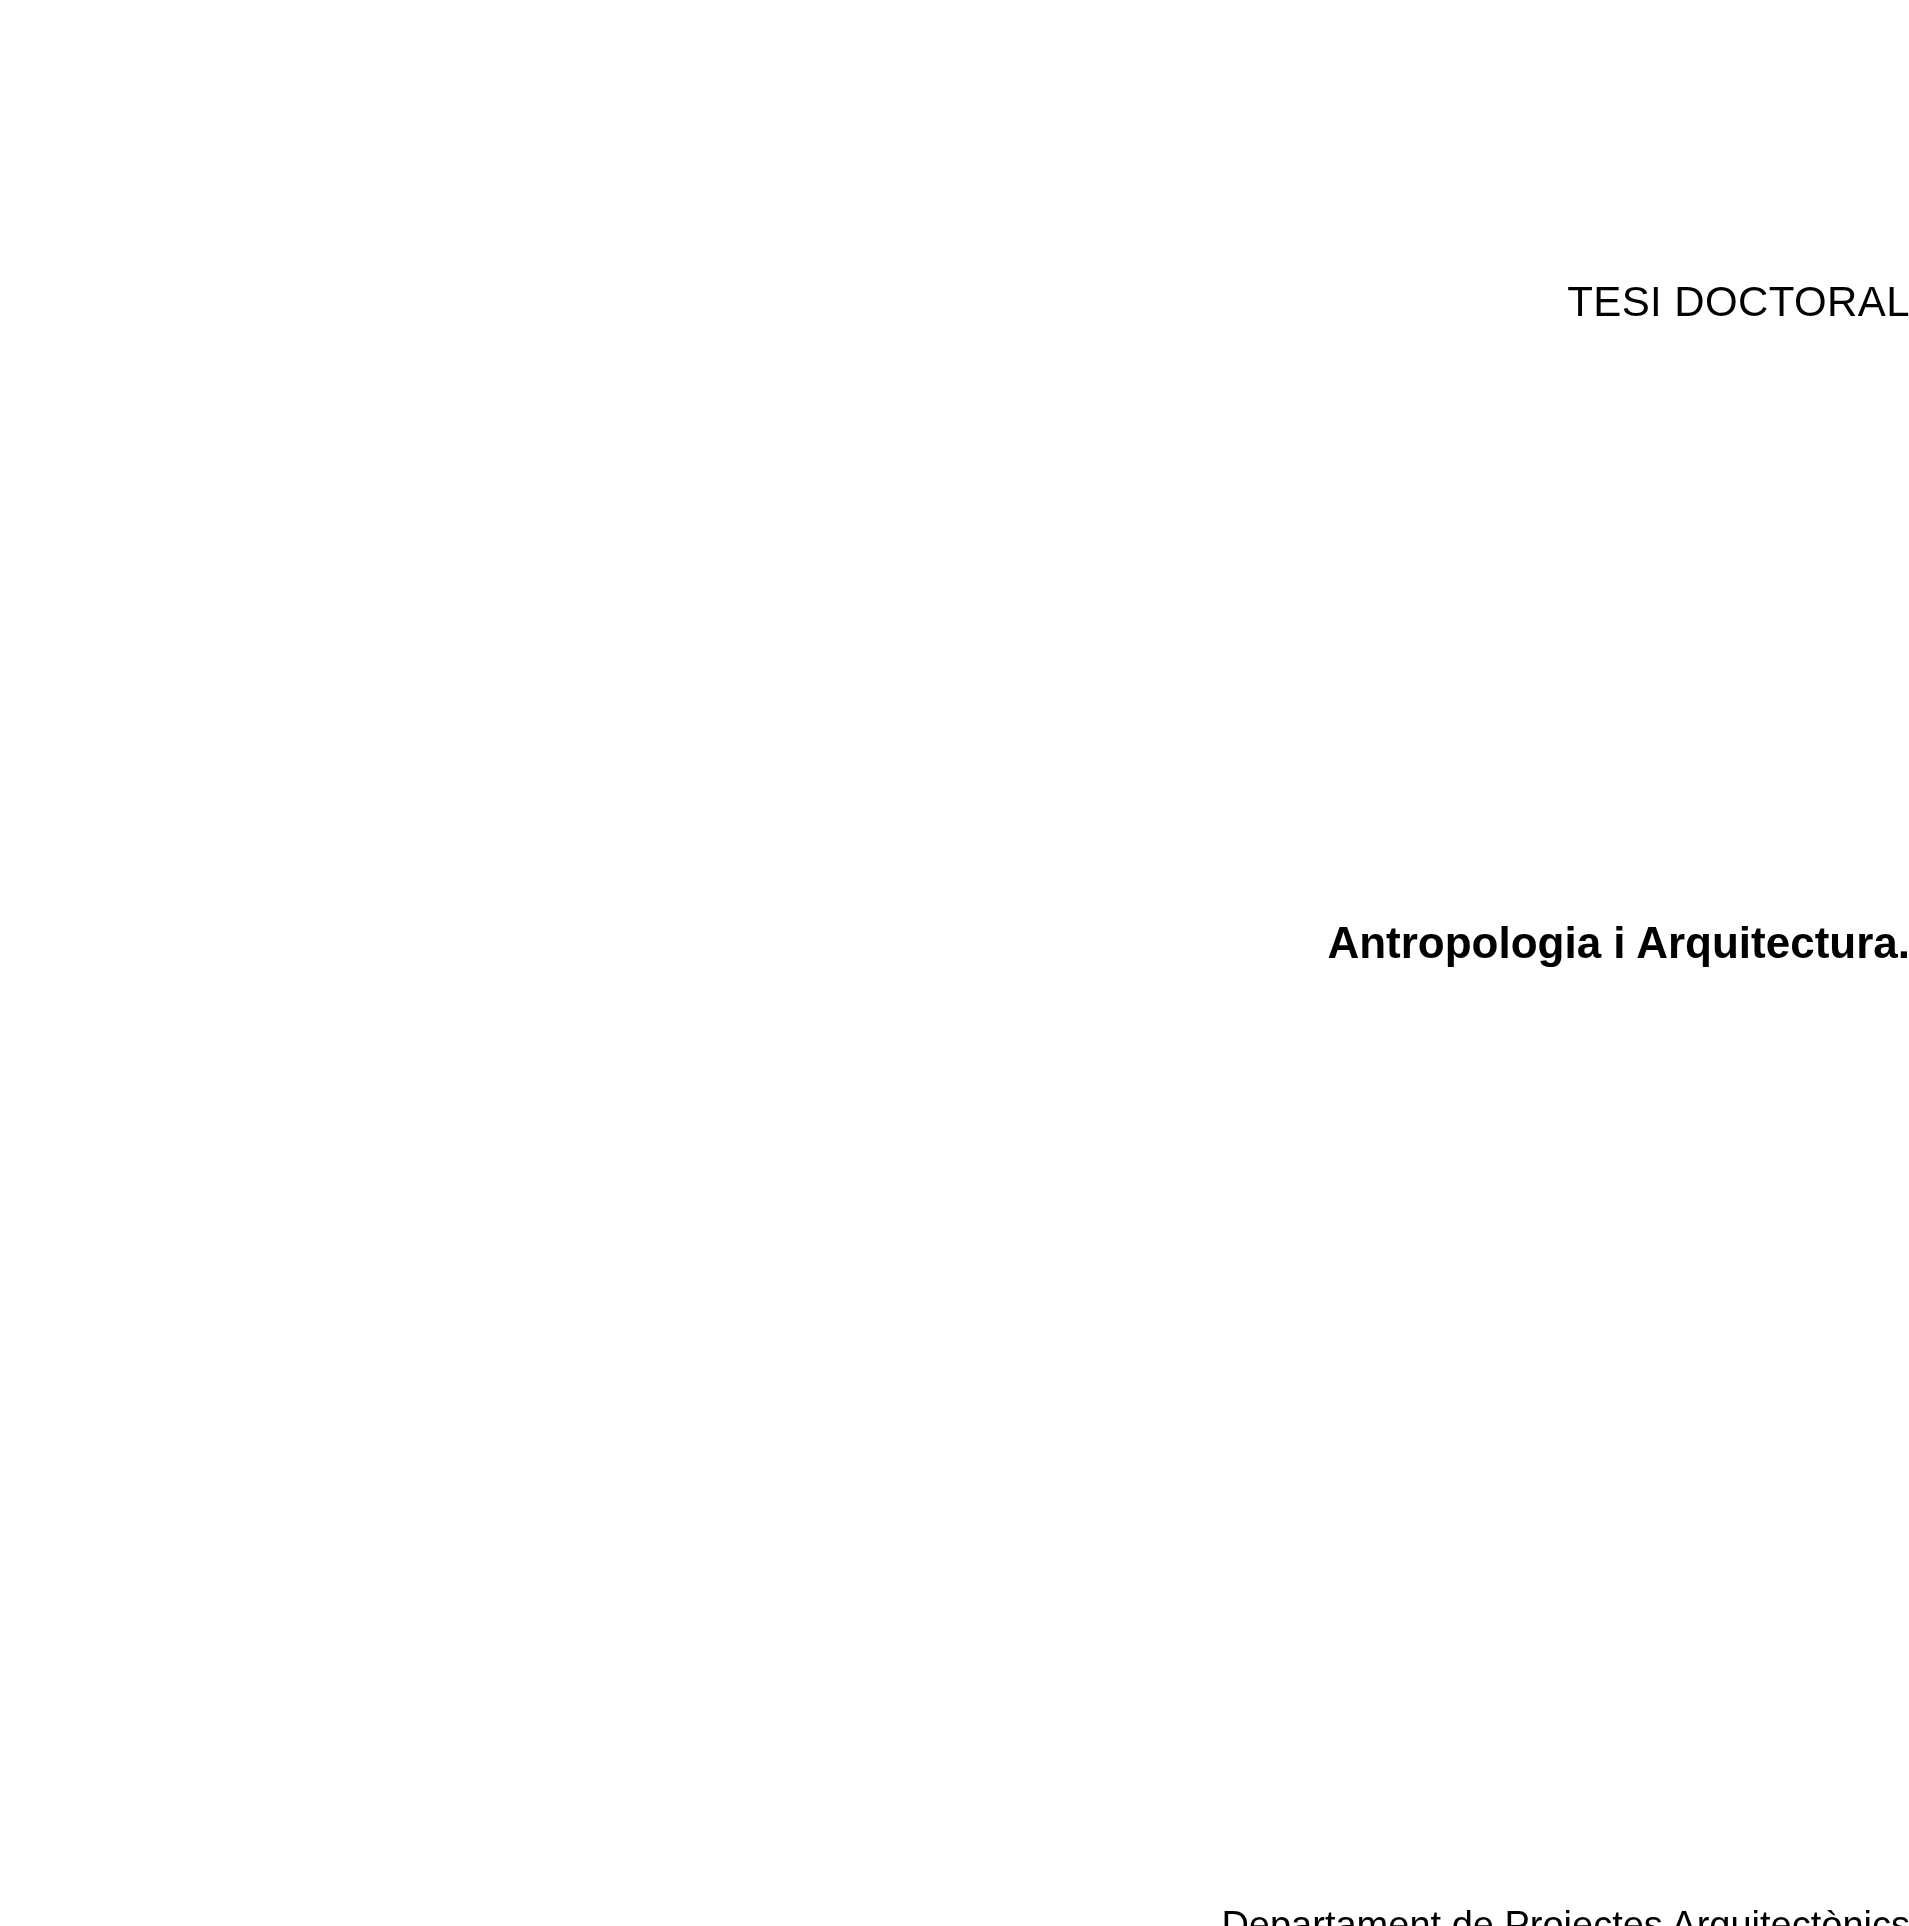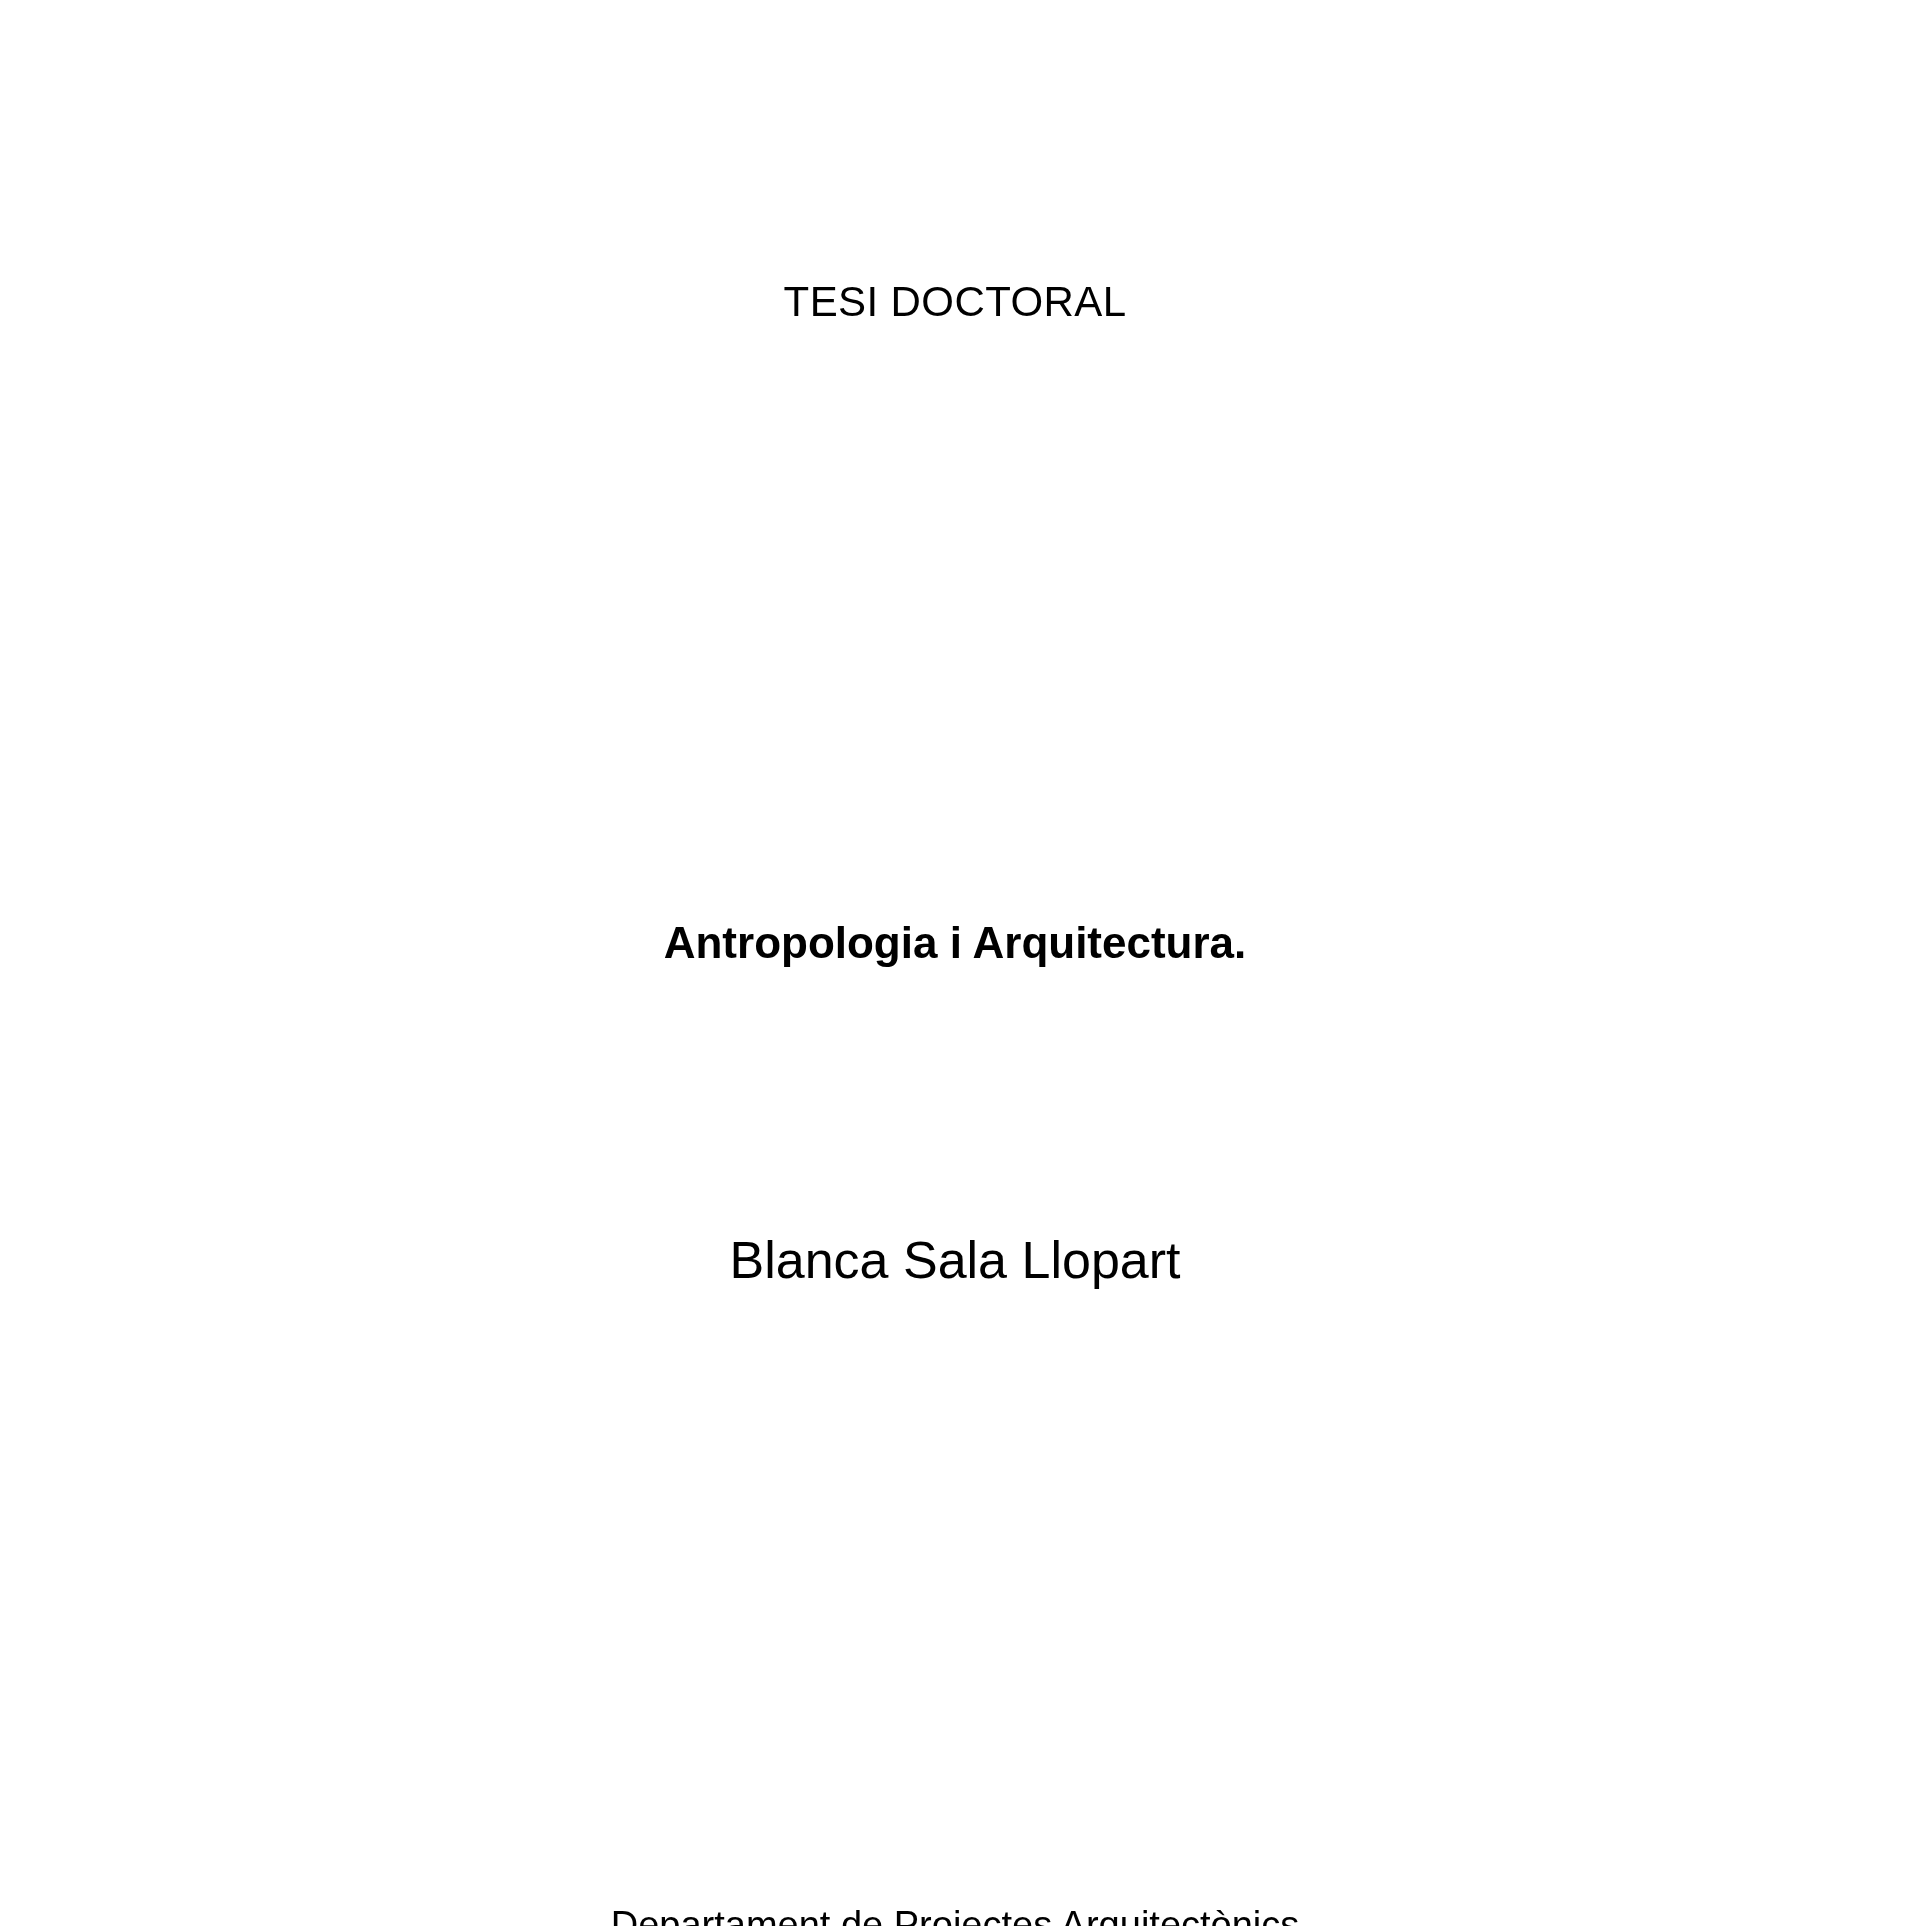--- a/index.html
+++ b/index.html
@@ -16,21 +16,21 @@
     width: 1910px;
     height: 2703px;
     background: #ffffff;
     margin: 0 auto;
     overflow: hidden;
   }
   .centered {
     position: absolute;
     left: 0;
     right: 0;
-    text-align: center;
+    text-align: right;
   }
   .doc-type {
     top: 278px;
     font-size: 42px;
     letter-spacing: 0.4px;
   }
   .title-block {
     top: 917px;
   }
   .main-title {
@@ -63,21 +63,20 @@
 <body>
 
 <div class="page">
 
   <div class="centered doc-type">TESI DOCTORAL</div>
 
   <div class="centered title-block">
     <h1 class="main-title">Antropologia i Arquitectura.</h1>
   </div>
 
-  <div class="centered author">Blanca Sala Llopart</div>
 
   <div class="centered affiliation">
     <div>Departament de Projectes Arquitectònics</div>
 
   </div>
 
 </div>
 
 
 </body></html>

